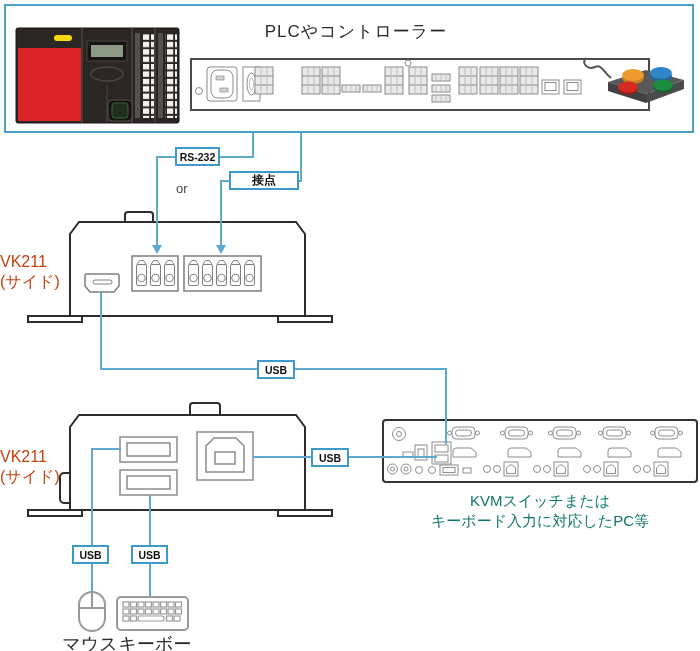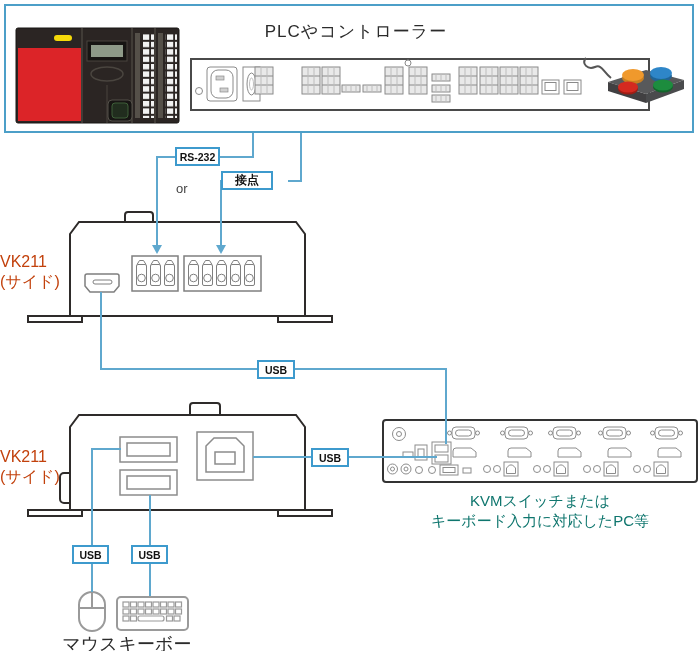--- a/index.html
+++ b/index.html
@@ -311,20 +311,20 @@
   <div class="vline" style="left:445px;top:368px;width:2px;height:76px"></div>
 
   <div class="hline" style="left:253px;top:456px;width:184px;height:2px"></div>
 
   <div class="hline" style="left:91px;top:448px;width:30px;height:2px"></div>
   <div class="vline" style="left:91px;top:448px;width:2px;height:144px"></div>
 
   <div class="vline" style="left:149px;top:495px;width:2px;height:101px"></div>
 
   <div class="pill small" style="left:175px;top:147px;width:45px;height:19px">RS-232</div>
-  <div class="pill cjk" style="left:221px;top:171px;width:52px;height:19px">接点</div>
+  <div class="pill cjk" style="left:229px;top:171px;width:70px;height:19px">接点</div>
   <div class="or-label">or</div>
   <div class="pill small" style="left:257px;top:360px;width:38px;height:19px">USB</div>
   <div class="pill small" style="left:311px;top:448px;width:38px;height:19px">USB</div>
   <div class="pill small" style="left:72px;top:545px;width:37px;height:19px">USB</div>
   <div class="pill small" style="left:131px;top:545px;width:37px;height:19px">USB</div>
 
 </div>
 
 </body></html>

